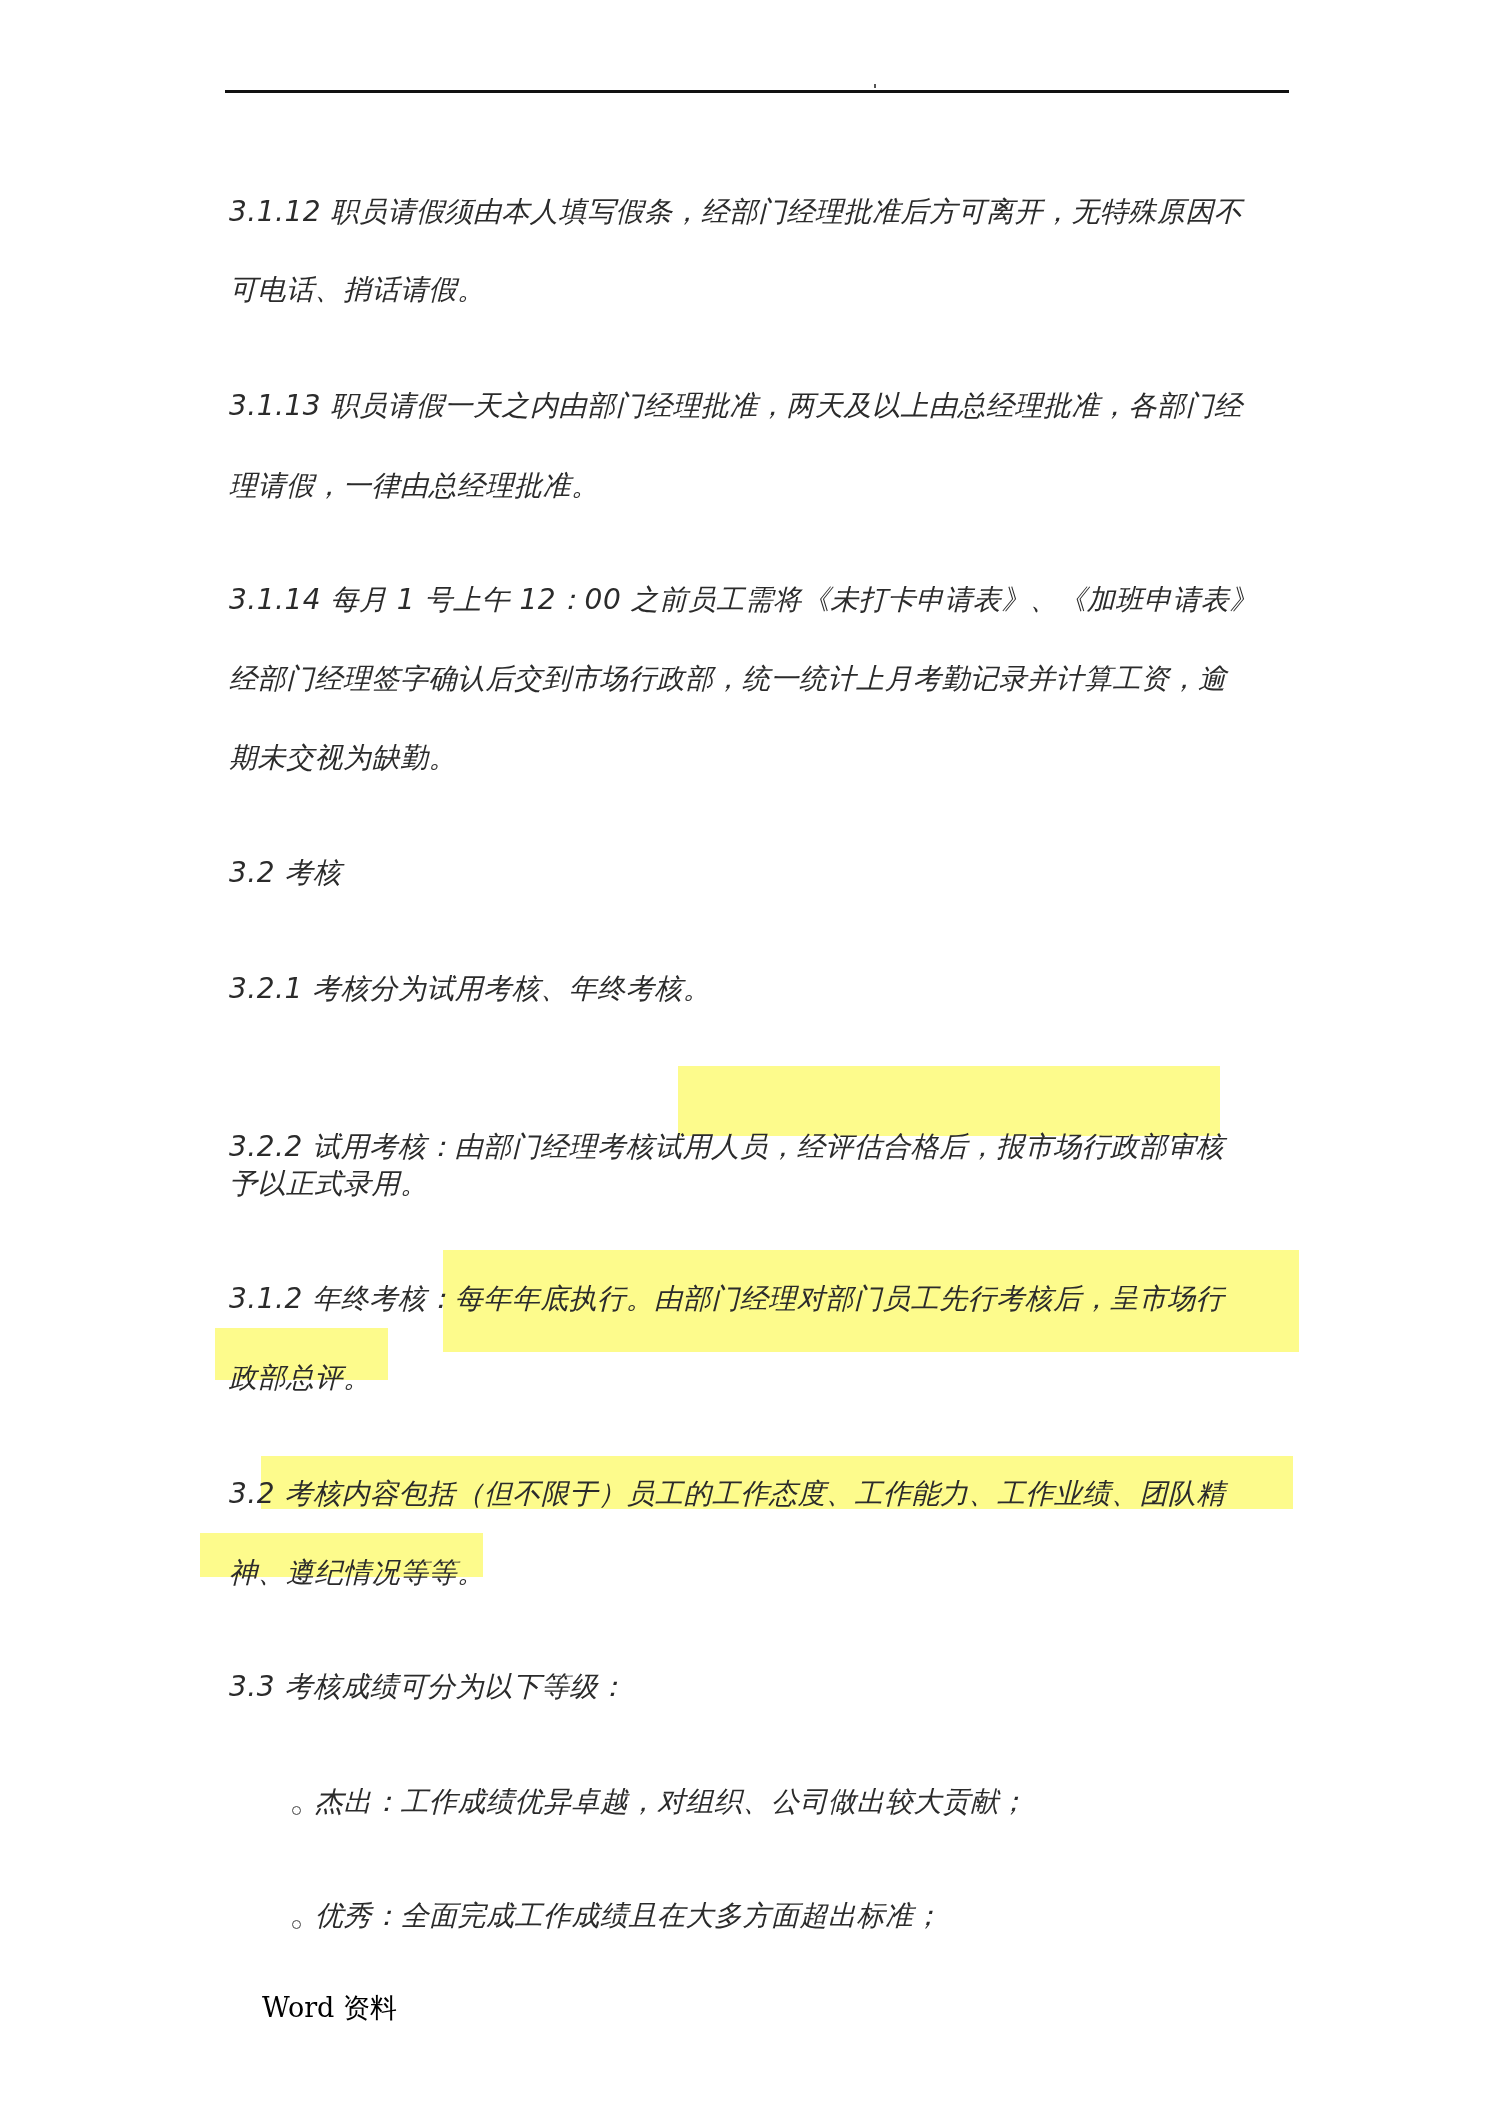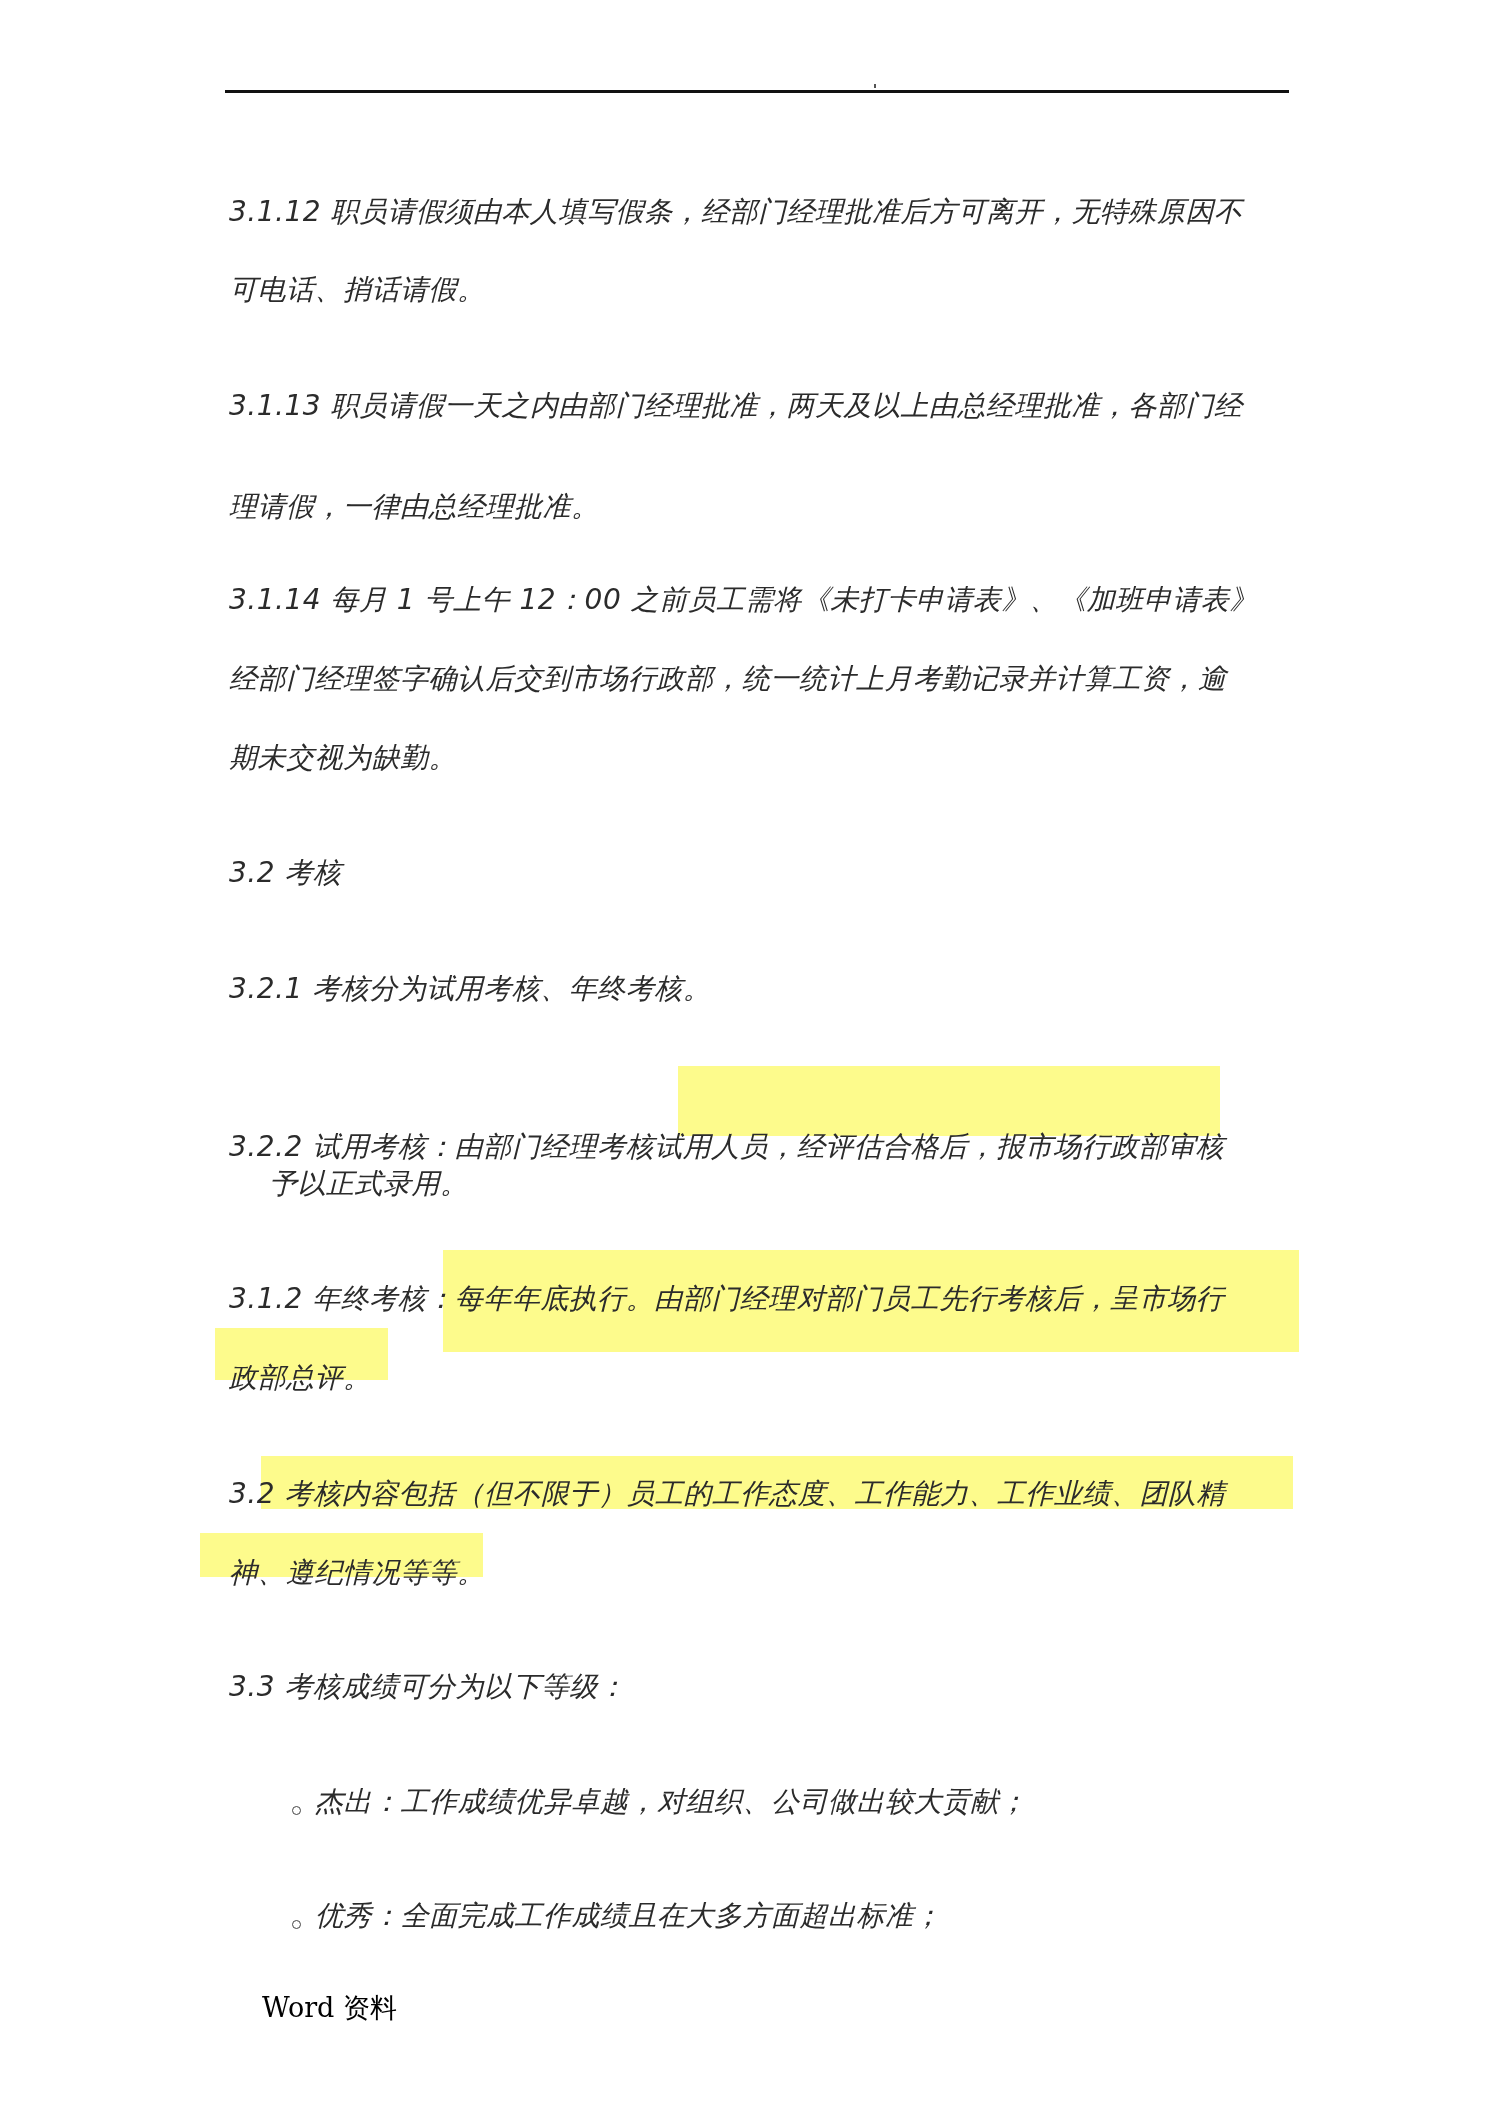--- a/index.html
+++ b/index.html
@@ -45,34 +45,34 @@
 <div class="hl" style="left:678px; top:1066px; width:542px; height:70px;"></div>
 <div class="hl" style="left:443px; top:1250px; width:856px; height:102px;"></div>
 <div class="hl" style="left:215px; top:1328px; width:173px; height:52px;"></div>
 <div class="hl" style="left:261px; top:1456px; width:1032px; height:53px;"></div>
 <div class="hl" style="left:200px; top:1533px; width:283px; height:44px;"></div>
 
 <div class="line" style="top:192px;">3.1.12 职员请假须由本人填写假条，经部门经理批准后方可离开，无特殊原因不</div>
 <div class="line" style="top:270px;">可电话、捎话请假。</div>
 
 <div class="line" style="top:386px;">3.1.13 职员请假一天之内由部门经理批准，两天及以上由总经理批准，各部门经</div>
-<div class="line" style="top:487px;">理请假，一律由总经理批准。</div>
+<div class="line" style="top:466px;">理请假，一律由总经理批准。</div>
 
 <div class="line" style="top:580px;">3.1.14 每月 1 号上午 12：00 之前员工需将《未打卡申请表》、《加班申请表》</div>
 <div class="line" style="top:659px;">经部门经理签字确认后交到市场行政部，统一统计上月考勤记录并计算工资，逾</div>
 <div class="line" style="top:738px;">期未交视为缺勤。</div>
 
 <div class="line" style="top:853px;">3.2 考核</div>
 
 <div class="line" style="top:969px;">3.2.1 考核分为试用考核、年终考核。</div>
 
 <div class="line" style="top:1085px;margin-top:42px;">
   <span class="seg">3.2.2 试用考核：由部门经理考核</span><span class="seg">试用人员，经评估合格后，报市场行政部</span><span class="seg">审核</span>
 </div>
-<div class="line" style="top:1164px;margin-left:40px;">予以正式录用。</div>
+<div class="line" style="top:1164px;">予以正式录用。</div>
 
 <div class="line" style="top:1279px;">
   <span class="seg">3.1.2 年终考核：</span><span class="seg">每年年底执行。由部门经理对部门员工先行考核后，呈市场行</span>
 </div>
 <div class="line" style="top:1358px;">政部总评。</div>
 
 <div class="line" style="top:1474px;">
   <span class="seg">3.2</span><span class="seg"> 考核内容包括（但不限于）员工的工作态度、工作能力、工作业绩、团队精</span>
 </div>
 <div class="line" style="top:1553px;">神、遵纪情况等等。</div>

